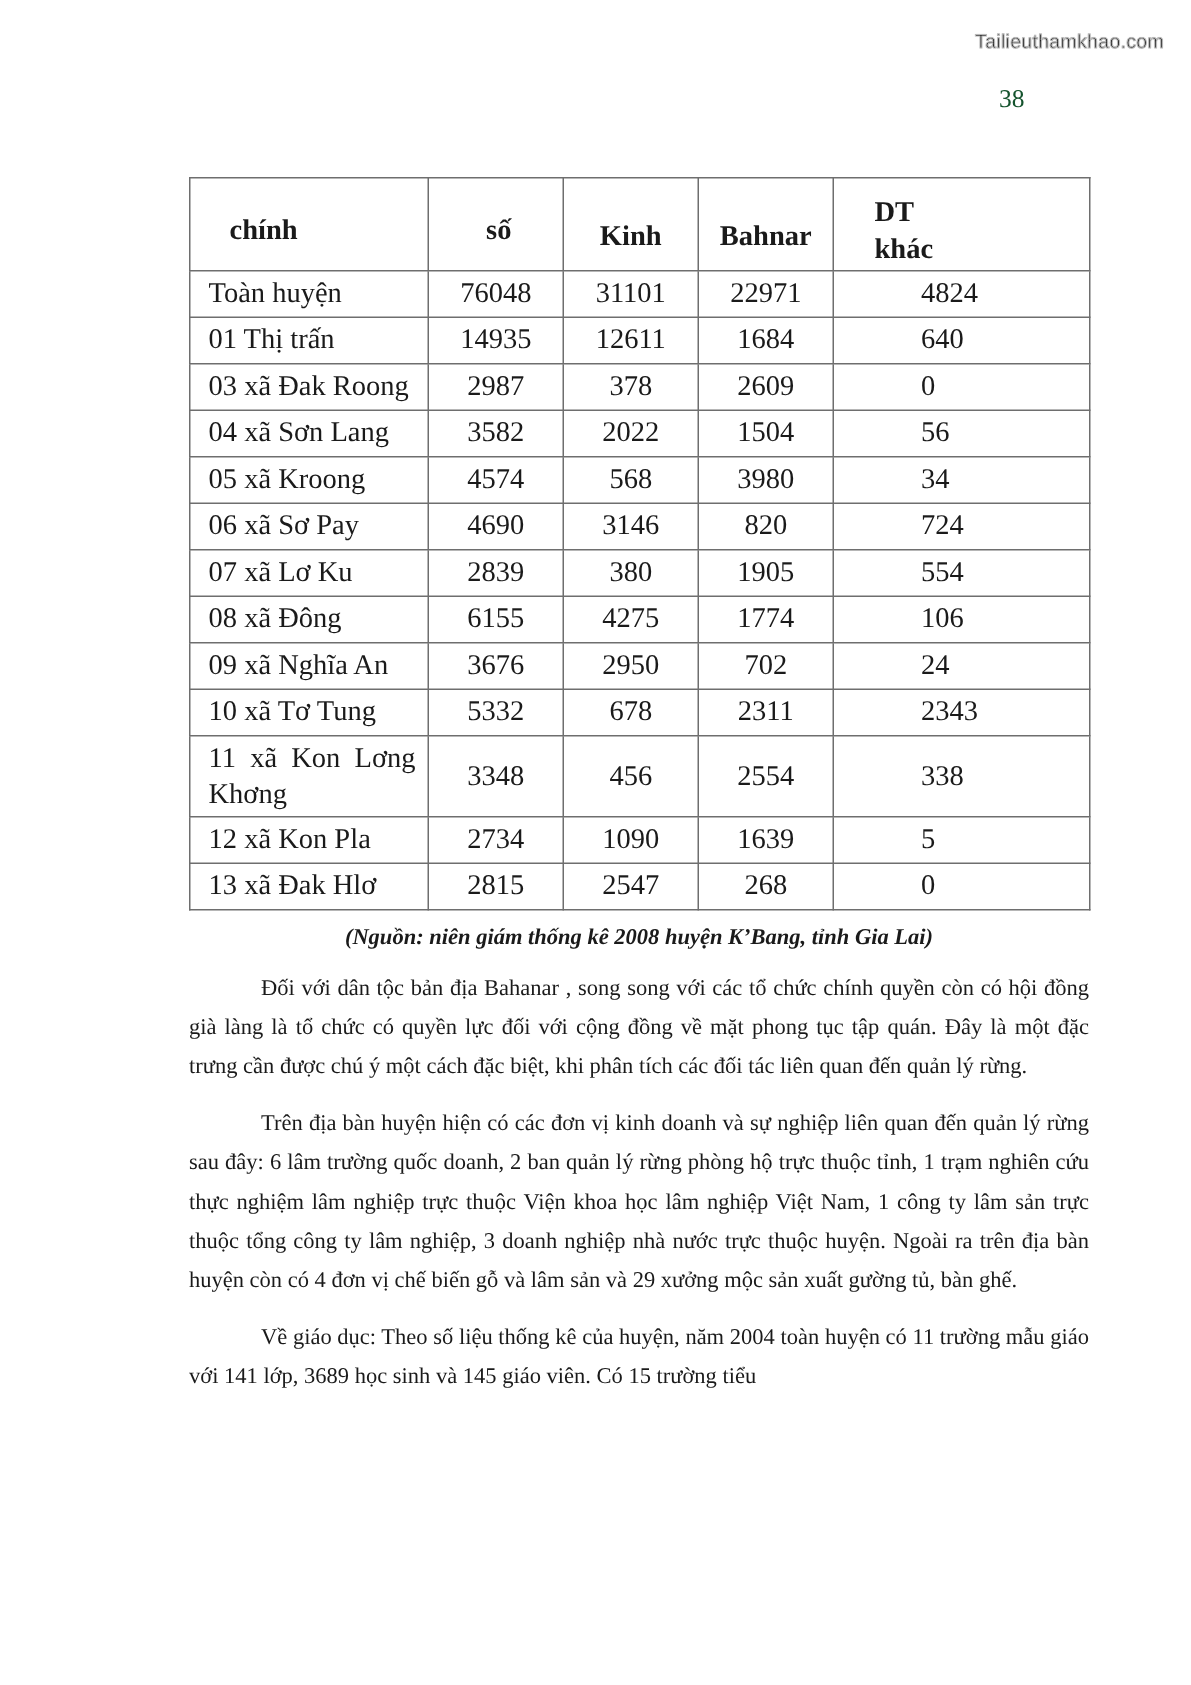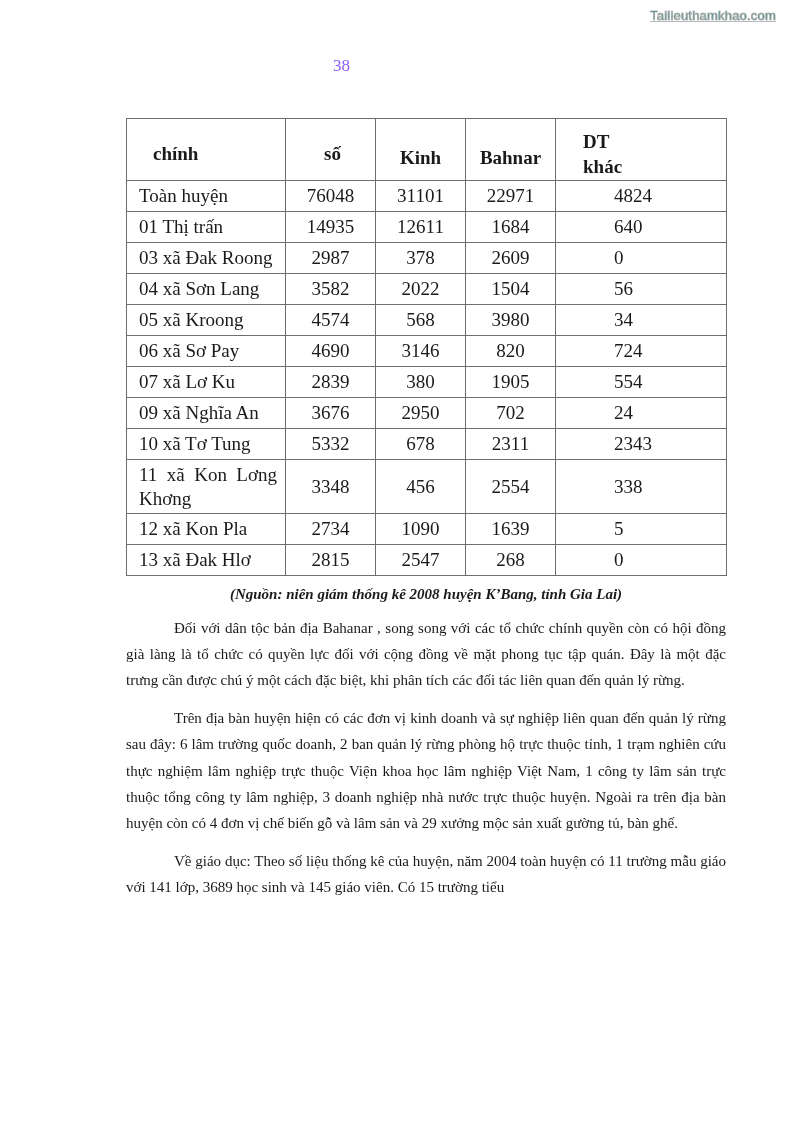--- a/index.html
+++ b/index.html
@@ -17,42 +17,41 @@
     width: 794px;
     height: 1123px;
     background: #ffffff;
     overflow: hidden;
     box-sizing: border-box;
   }
 
   
   .watermark {
     position: absolute;
-    top: 8px;
+    top: 20px;
     right: 18px;
     font-family: "Liberation Sans", "DejaVu Sans", sans-serif;
     font-size: 13px;
     letter-spacing: 0.2px;
-    color: #0f766e;
+    color: #000000;
     -webkit-text-stroke: 0.7px #b9b9b9;
     text-shadow: 0 0 1px #c9c9c9;
     user-select: none;
     white-space: nowrap;
-    text-decoration: underline;
   }
 
   
   .page-number {
     position: absolute;
     top: 56px;
     left: 0;
     width: 683px;
-    text-align: center;
+    text-align: right;
     font-size: 17px;
-    color: #8b5cf6;
+    color: #14532d;
   }
 
   
   .content {
     position: absolute;
     left: 126px;
     top: 118px;
     width: 600px;
   }
 
@@ -233,20 +232,27 @@
             <td class="c-dt">724</td>
           </tr>
           <tr>
             <td class="c-name">07 xã Lơ Ku</td>
             <td class="c-num">2839</td>
             <td class="c-num">380</td>
             <td class="c-num">1905</td>
             <td class="c-dt">554</td>
           </tr>
           <tr>
+            <td class="c-name">08 xã Đông</td>
+            <td class="c-num">6155</td>
+            <td class="c-num">4275</td>
+            <td class="c-num">1774</td>
+            <td class="c-dt">106</td>
+          </tr>
+          <tr>
             <td class="c-name">09 xã Nghĩa An</td>
             <td class="c-num">3676</td>
             <td class="c-num">2950</td>
             <td class="c-num">702</td>
             <td class="c-dt">24</td>
           </tr>
           <tr>
             <td class="c-name">10 xã Tơ Tung</td>
             <td class="c-num">5332</td>
             <td class="c-num">678</td>

